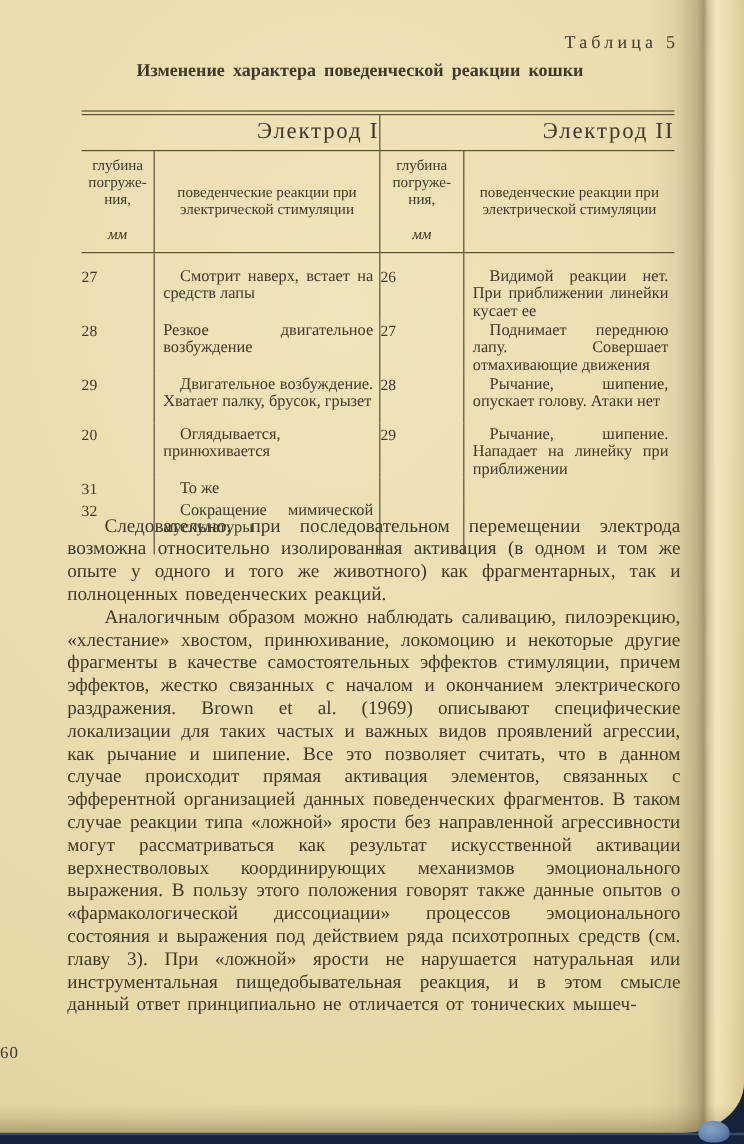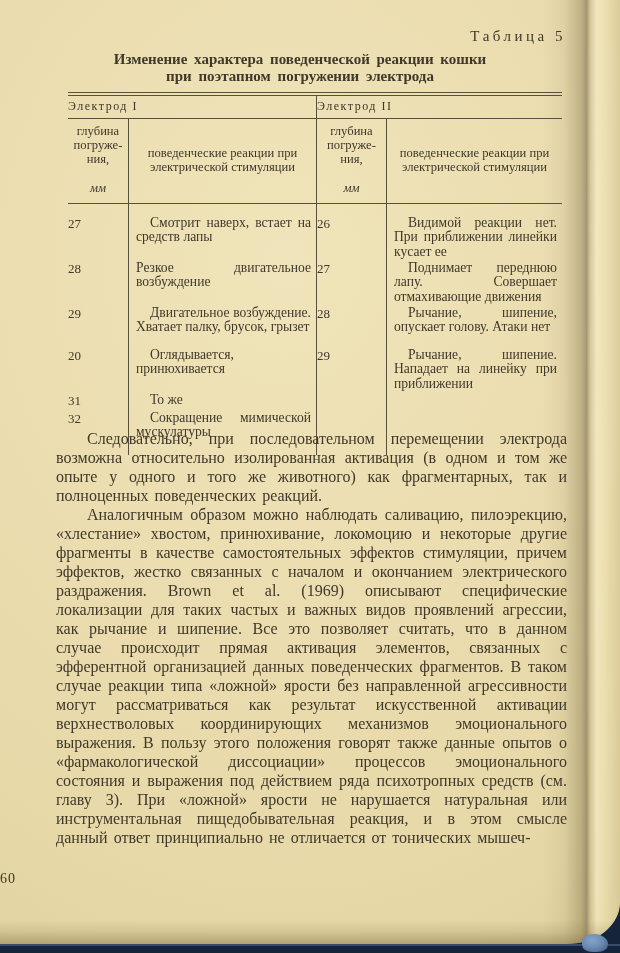--- a/index.html
+++ b/index.html
@@ -53,21 +53,21 @@
     font-size:15px;letter-spacing:3.5px;
   }
   .title{
     position:absolute;top:51px;left:80px;right:100px;
     text-align:center;font-weight:bold;font-size:15px;line-height:17px;word-spacing:3px;
   }
   
   .tbl{position:absolute;left:68px;top:92px;width:494px;font-size:13.6px;}
   .top-rule{height:4px;border-top:1.4px solid var(--rule);border-bottom:1px solid var(--rule);}
   .grp-row{display:grid;grid-template-columns:248px 246px;border-bottom:1px solid var(--rule);}
-  .grp-cell{text-align:left;padding:3px 0 4px;font-size:12px;letter-spacing:1.5px;}
+  .grp-cell{text-align:right;padding:3px 0 4px;font-size:19px;letter-spacing:1.5px;}
   .grp-cell.g2{border-left:1px solid var(--rule);}
   .col-row{display:grid;grid-template-columns:60px 188px 70px 176px;border-bottom:1px solid var(--rule);}
   .col-cell{font-size:12.6px;line-height:13.8px;text-align:center;padding:6px 2px 7px;
             display:flex;flex-direction:column;justify-content:center;gap:16px;}
   .unit{font-style:italic;}
   .bgrid{display:grid;grid-template-columns:60px 188px 70px 176px;}
   .cell{padding-top:1px;}
   .c2,.c3,.c4{border-left:1px solid var(--rule);}
   .depth{text-align:left;font-size:13px;}
   .react{
@@ -94,21 +94,20 @@
 </style>
 </head>
 <body>
 
 <div class="page">
 
   <div class="caption">Таблица 5</div>
 
   <div class="title">
     <div>Изменение характера поведенческой реакции кошки</div>
-    <div>при поэтапном погружении электрода</div>
   </div>
 
   <div class="tbl">
     <div class="top-rule"></div>
 
     <div class="grp-row">
       <div class="grp-cell">Электрод I</div>
       <div class="grp-cell g2">Электрод II</div>
     </div>
 

